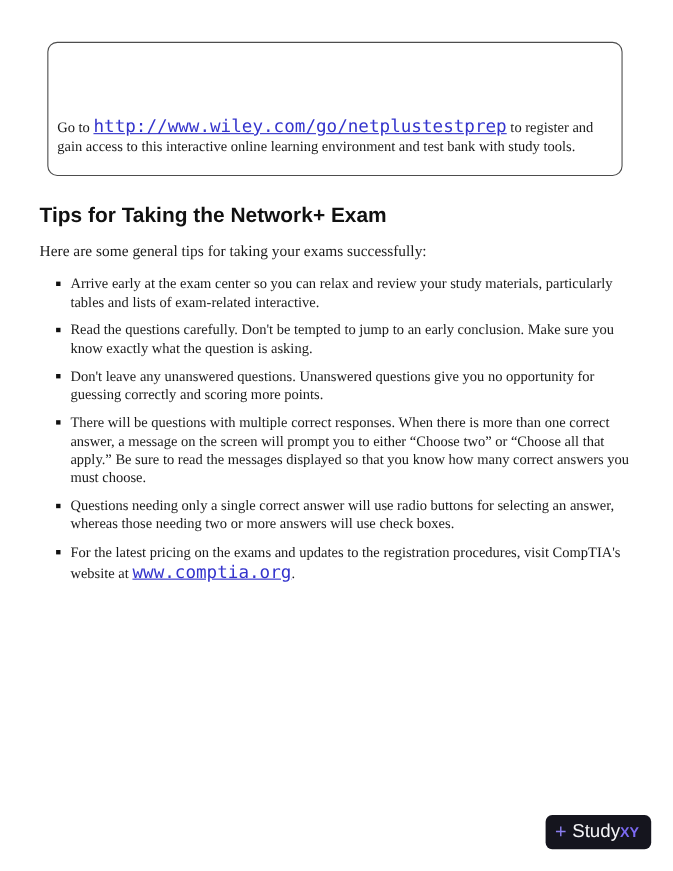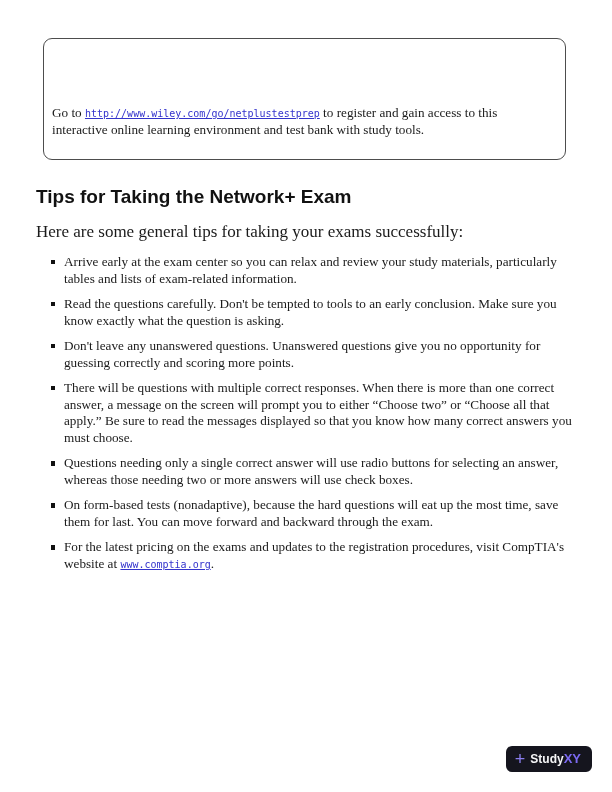--- a/index.html
+++ b/index.html
@@ -19,38 +19,38 @@
     min-height: 122px;
     border: 1.3px solid #4d4d4d;
     border-radius: 9px;
     padding: 66px 12px 10px 8px;
     font-size: 13.2px;
     line-height: 1.28;
   }
 
   a.mono-link {
     font-family: "DejaVu Sans Mono", monospace;
-    font-size: 10px;
+    font-size: 16px;
     color: var(--link, #3333cc);
     text-decoration: underline;
     cursor: pointer;
     word-break: break-all;
   }
 
   h1.page-title {
     margin: 26px 36px 4px 36px;
     font-family: "Liberation Sans", sans-serif;
     font-weight: 700;
     font-size: 19px;
     color: #111111;
   }
 
   p.intro {
     margin: 13px 36px 0 36px;
-    font-size: 17px;
+    font-size: 14px;
     line-height: 1.28;
   }
 
   ul.tips {
     margin: 11px 36px 0 36px;
     padding: 0 0 0 28px;
     list-style: none;
     font-size: 13.2px;
     line-height: 1.27;
   }
@@ -78,41 +78,40 @@
     gap: 5px;
     font-family: "Liberation Sans", sans-serif;
   }
   .brand .plus {
     color: var(--logo-plus, #8b7ef0);
     font-size: 18px;
     font-weight: 400;
     line-height: 14px;
   }
   .brand .wordmark { display: flex; align-items: baseline; }
-  .brand .study { color: #f5f5f7; font-weight: 700; font-size: 12px; }
+  .brand .study { color: #f5f5f7; font-weight: 400; font-size: 17px; }
   .brand .xy   { color: var(--logo-accent, #7c6af2); font-weight: 700; font-size: 13px; }
 </style>
 </head>
 <body>
 
 <div class="note-box">
   <span>Go to </span><a class="mono-link">http://www.wiley.com/go/netplustestprep</a><span> to register and gain access to this interactive online learning environment and test bank with study tools.</span>
 </div>
 
 <h1 class="page-title">Tips for Taking the Network+ Exam</h1>
 
 <p class="intro">Here are some general tips for taking your exams successfully:</p>
 
 <ul class="tips">
-  <li>Arrive early at the exam center so you can relax and review your study materials, particularly tables and lists of exam-related information.</li>
-  <li>Read the questions carefully. Don't be tempted to tools to an early conclusion. Make sure you know exactly what the question is asking.</li>
+  <li>Arrive early at the exam center so you can relax and review your study materials, particularly tables and lists of exam-related interactive.</li>
+  <li>Read the questions carefully. Don't be tempted to jump to an early conclusion. Make sure you know exactly what the question is asking.</li>
   <li>Don't leave any unanswered questions. Unanswered questions give you no opportunity for guessing correctly and scoring more points.</li>
   <li>There will be questions with multiple correct responses. When there is more than one correct answer, a message on the screen will prompt you to either “Choose two” or “Choose all that apply.” Be sure to read the messages displayed so that you know how many correct answers you must choose.</li>
   <li>Questions needing only a single correct answer will use radio buttons for selecting an answer, whereas those needing two or more answers will use check boxes.</li>
-  <li>On form-based tests (nonadaptive), because the hard questions will eat up the most time, save them for last. You can move forward and backward through the exam.</li>
   <li>
     <span>For the latest pricing on the exams and updates to the registration procedures, visit CompTIA's website at </span><a class="mono-link">www.comptia.org</a><span>.</span>
   </li>
 </ul>
 
 <div class="brand">
   <span class="plus">+</span>
   <span class="wordmark">
       <span class="study">Study</span>
       <span class="xy">XY</span>

